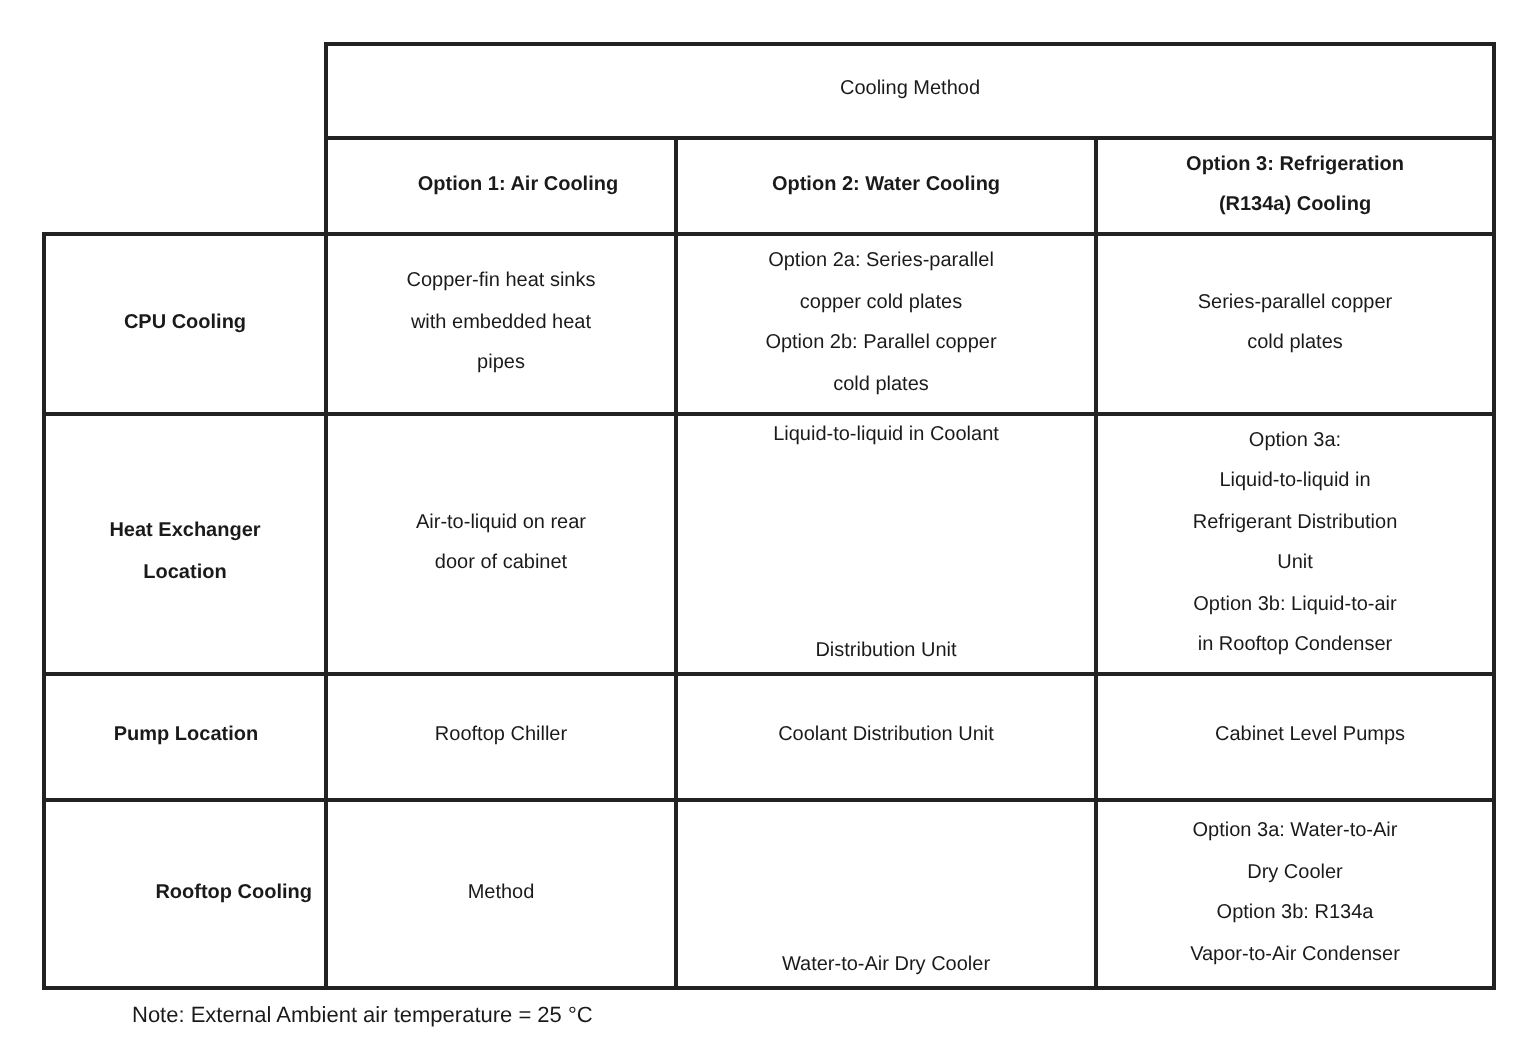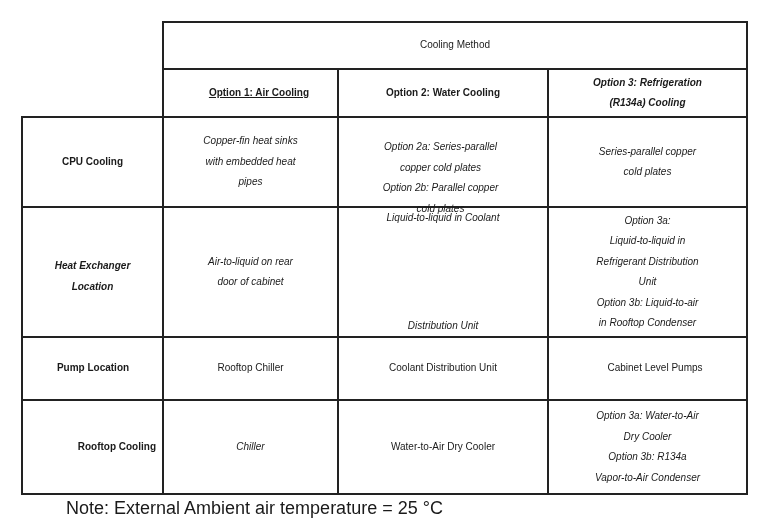--- a/index.html
+++ b/index.html
@@ -10,24 +10,24 @@
     }
     .cell {
       position: absolute; box-sizing: border-box;
       display: flex; align-items: center; justify-content: center;
       text-align: center; font-size: 10px; line-height: 20.5px;
       padding: 0 6px;
     }
     .line { position: absolute; background: #222; }
     .bold { font-weight: bold; }
     .multiline { flex-direction: column; }
-    .multiline span { display: block; font-style: italic; }
+    .multiline span { display: block; }
     .note {
       position: absolute; left: 66px; top: 498px;
-      font-size: 18px; line-height: 20px;
+      font-size: 11px; line-height: 20px;
     }
   </style>
 </head>
 <body>
 
 <div>
 
   <div class="line" style="left:162px; top:21px; width:586px; height:2px;"></div>
   <div class="line" style="left:162px; top:21px; width:2px; height:473px;"></div>
   <div class="line" style="left:746px; top:21px; width:2px; height:474px;"></div>
@@ -41,40 +41,40 @@
   <div class="line" style="left:21px; top:336px; width:727px; height:2px;"></div>
   <div class="line" style="left:21px; top:399px; width:727px; height:2px;"></div>
   <div class="line" style="left:21px; top:493px; width:727px; height:2px;"></div>
 
   <div class="line" style="left:21px; top:116px; width:2px; height:379px;"></div>
 
   <div class="cell" style="left:164px; top:23px; width:582px; height:45px;">
     <span>Cooling Method</span>
   </div>
 
-  <div class="cell bold" style="left:164px; top:70px; width:190px; height:46px;text-decoration:underline;">
+  <div class="cell bold" style="left:164px; top:70px; width:190px; height:46px;">
     <span>Option 1: Air Cooling</span>
   </div>
   <div class="cell bold" style="left:339px; top:70px; width:208px; height:46px;">
     <span>Option 2: Water Cooling</span>
   </div>
   <div class="cell bold multiline" style="left:549px; top:70px; width:197px; height:46px;">
     <span>Option 3: Refrigeration</span>
     <span>(R134a) Cooling</span>
   </div>
 
   <div class="cell bold" style="left:23px; top:118px; width:139px; height:88px;">
     <span>CPU Cooling</span>
   </div>
   <div class="cell multiline" style="left:164px; top:118px; width:173px; height:88px;">
     <span>Copper-fin heat sinks</span>
     <span>with embedded heat</span>
     <span>pipes</span>
   </div>
-  <div class="cell multiline" style="left:339px; top:118px; width:203px; height:88px;margin-top:16px;">
+  <div class="cell multiline" style="left:339px; top:118px; width:203px; height:88px;">
     <span>Option 2a: Series-parallel</span>
     <span>copper cold plates</span>
     <span>Option 2b: Parallel copper</span>
     <span>cold plates</span>
   </div>
   <div class="cell multiline" style="left:549px; top:118px; width:197px; height:88px;">
     <span>Series-parallel copper</span>
     <span>cold plates</span>
   </div>
 
@@ -109,23 +109,23 @@
     <span>Coolant Distribution Unit</span>
   </div>
   <div class="cell" style="left:549px; top:338px; width:197px; height:61px;padding-left:21px;">
     <span>Cabinet Level Pumps</span>
   </div>
 
   <div class="cell bold" style="left:23px; top:401px; width:139px; height:92px;justify-content:flex-end;">
     <span>Rooftop Cooling</span>
   </div>
   <div class="cell multiline" style="left:164px; top:401px; width:173px; height:92px;">
-    <span>Chiller</span>
+    <span>Method</span>
   </div>
-  <div class="cell" style="left:339px; top:401px; width:208px; height:92px;">
+  <div class="cell" style="left:339px; top:401px; width:208px; height:92px;align-items:flex-end;">
     <span>Water-to-Air Dry Cooler</span>
   </div>
   <div class="cell multiline" style="left:549px; top:401px; width:197px; height:92px;">
     <span>Option 3a: Water-to-Air</span>
     <span>Dry Cooler</span>
     <span>Option 3b: R134a</span>
     <span>Vapor-to-Air Condenser</span>
   </div>
 </div>
 

